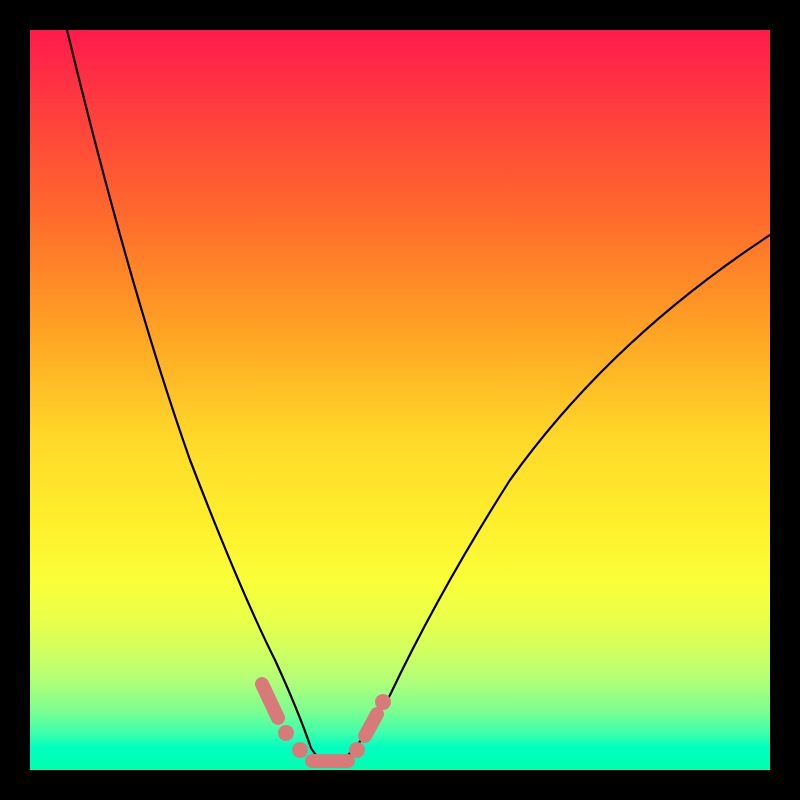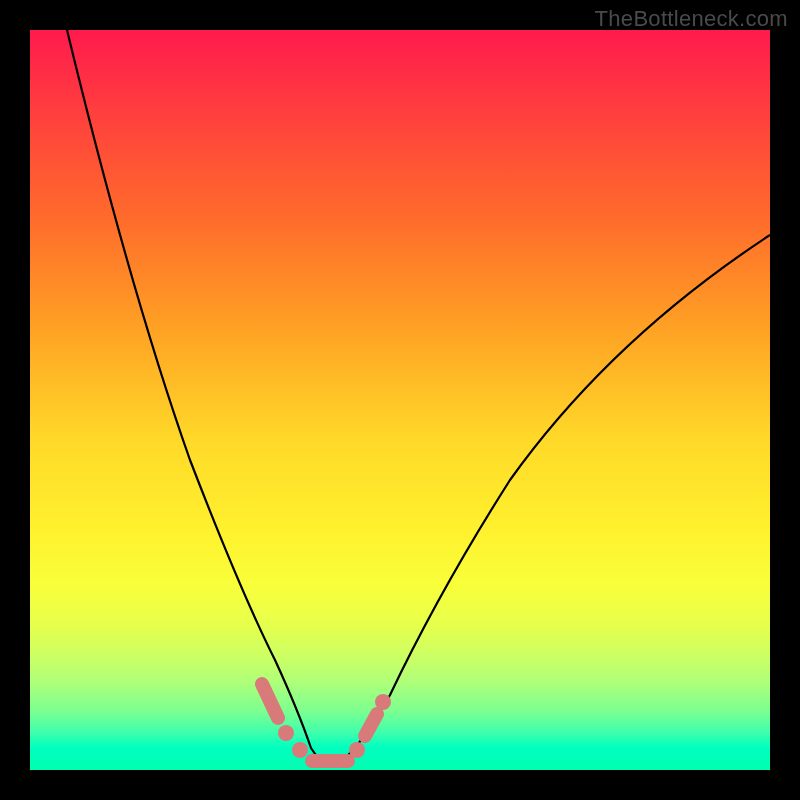--- a/index.html
+++ b/index.html
@@ -97,14 +97,13 @@
         <circle class="marker" cx="270" cy="720" r="8"></circle>
         <path class="marker-seg" d="M 282 731 L 318 731"></path>
         <circle class="marker" cx="327" cy="720" r="8"></circle>
         <path class="marker-seg" d="M 335 706 L 347 684"></path>
         <circle class="marker" cx="353" cy="672" r="8"></circle>
       </g>
     </svg>
 
   </div>
 
-  <div class="watermark">TheBottleneck.com</div>
 </div>
 
 </body></html>

